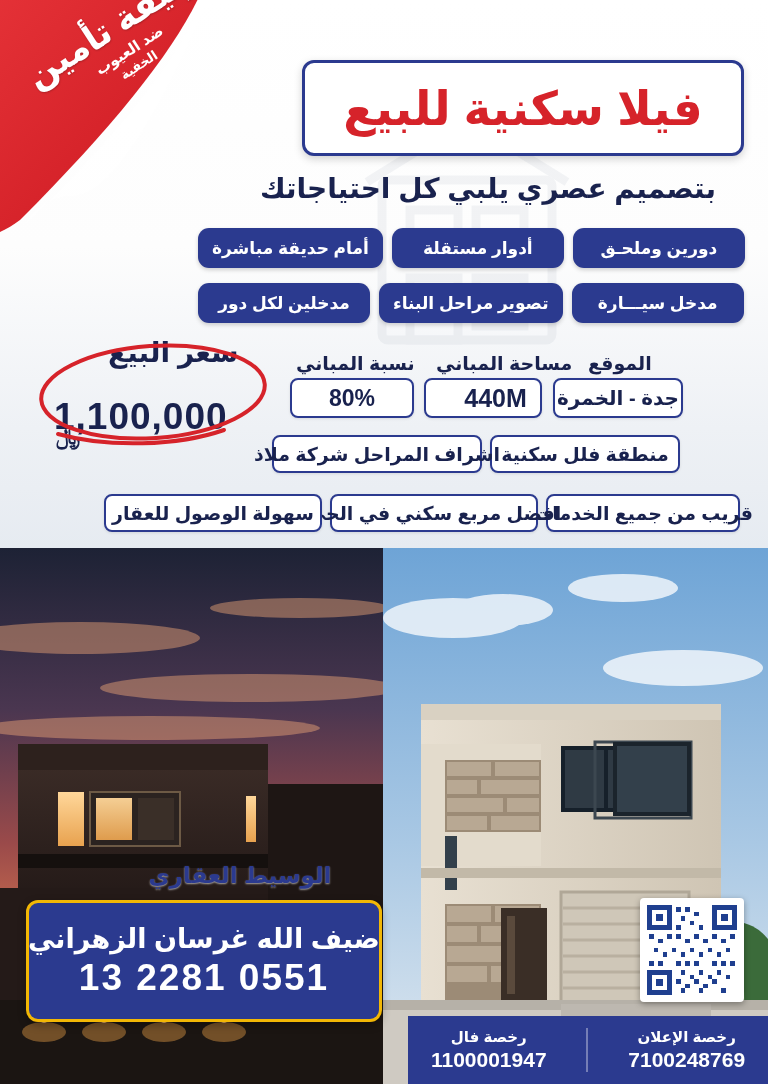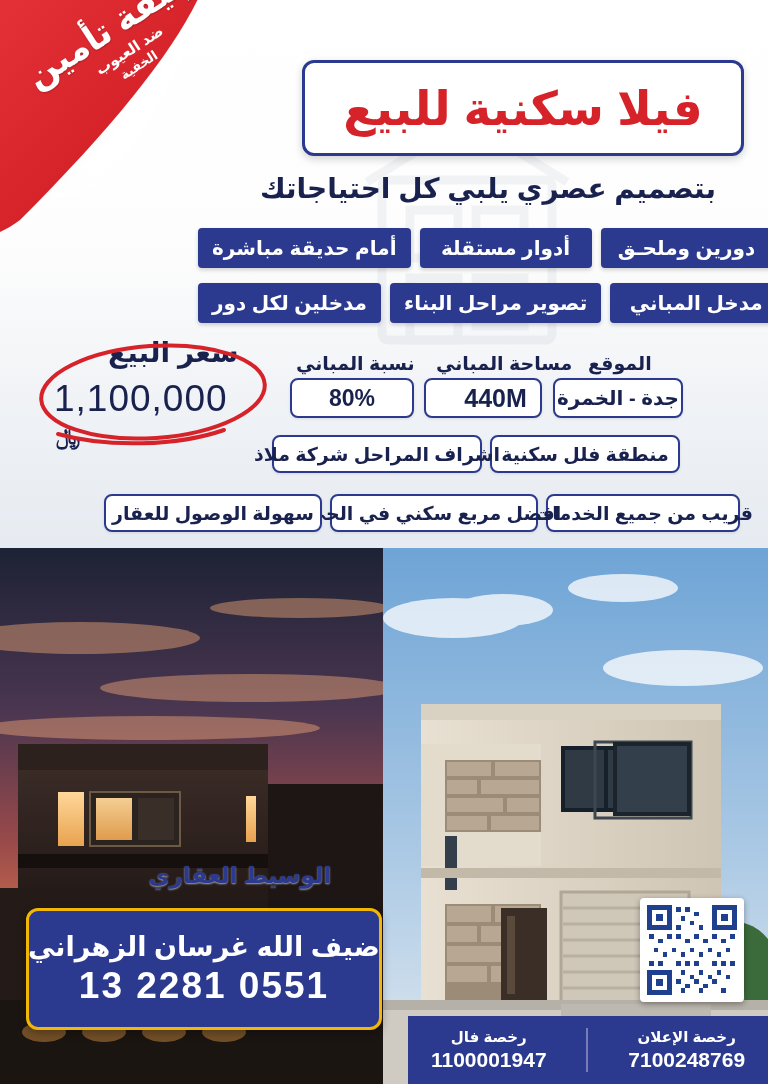--- a/index.html
+++ b/index.html
@@ -108,22 +108,22 @@
     display: flex;
     flex-direction: row;
     gap: 9px;
     justify-content: flex-start;
   }
   .feat-row.r1 { left: 198px; top: 228px; }
   .feat-row.r2 { left: 198px; top: 283px; }
   .pill-blue {
     background: #2b3a8f;
     color: #ffffff;
-    border-radius: 4px;
-    font-size: 20px;
+    border-radius: 11px;
+    font-size: 17px;
     font-weight: bold;
     padding: 0 14px;
     height: 40px;
     display: flex; align-items: center; justify-content: center;
     white-space: nowrap;
     box-shadow: 0 2px 4px rgba(0,0,0,.18);
   }
   .pill-blue.w-a { min-width: 172px; }
   .pill-blue.w-b { min-width: 172px; }
   .pill-blue.w-c { min-width: 172px; }
@@ -132,24 +132,24 @@
   .price-label {
     position: absolute;
     left: 108px; top: 336px;
     color: #19224e;
     font-size: 28px;
     font-weight: bold;
     white-space: nowrap;
   }
   .price-value {
     position: absolute;
-    left: 54px; top: 378px;
+    left: 54px; top: 396px;
     color: #19224e;
     font-size: 37px;
-    font-weight: normal;
+    font-weight: bold;
     letter-spacing: 1px;
     white-space: nowrap;
     text-align: right;
   }
   .price-currency {
     position: absolute;
     left: 56px; top: 424px;
     color: #19224e;
     font-size: 22px;
     font-weight: bold;
@@ -336,21 +336,21 @@
     </div>
     <div class="subtitle">بتصميم عصري يلبي كل احتياجاتك</div>
 
     <div class="feat-row r1">
       <div class="pill-blue w-a">دورين وملحـق</div>
       <div class="pill-blue w-b">أدوار مستقلة</div>
       <div class="pill-blue w-c">أمام حديقة مباشرة</div>
     </div>
 
     <div class="feat-row r2">
-      <div class="pill-blue w-a">مدخل المباني</div>
+      <div class="pill-blue w-a">مدخل سيـــارة</div>
       <div class="pill-blue w-b">تصوير مراحل البناء</div>
       <div class="pill-blue w-c">مدخلين لكل دور</div>
     </div>
 
     <div class="price-label">سعر البيع</div>
     <div class="price-value">1,100,000</div>
     <div class="price-currency">﷼</div>
     <div class="price-circle">
       <svg viewBox="0 0 250 130" xmlns="http://www.w3.org/2000/svg">
         <ellipse cx="125" cy="62" rx="112" ry="46" fill="none" stroke="#d6232a" stroke-width="4" transform="rotate(-4 125 62)"></ellipse>
@@ -513,21 +513,21 @@
         <ellipse cx="330" cy="452" rx="32" ry="36" fill="#4a7d45"></ellipse>
 
         <rect x="0" y="452" width="385" height="84" fill="#cfcac2"></rect>
         <rect x="0" y="452" width="385" height="10" fill="#b6b1a8"></rect>
         <rect x="178" y="456" width="150" height="80" fill="#bdb8b0"></rect>
       </svg>
     </div>
 
     <div class="broker-label" style="top:314px;">الوسيط العقاري</div>
 
-    <div class="contact-box" style="top:360px;">
+    <div class="contact-box" style="top:352px;">
       <div class="broker-name">ضيف الله غرسان الزهراني</div>
       <div class="broker-phone">0551 2281 13</div>
     </div>
 
     <div class="qr-box" style="left:640px; top:350px;">
       <svg viewBox="0 0 42 42" xmlns="http://www.w3.org/2000/svg" shape-rendering="crispEdges">
         <rect width="42" height="42" fill="#ffffff"></rect>
         <g fill="#1f3f8f">
           <rect x="1" y="1" width="11" height="11"></rect>
           <rect x="30" y="1" width="11" height="11"></rect>

